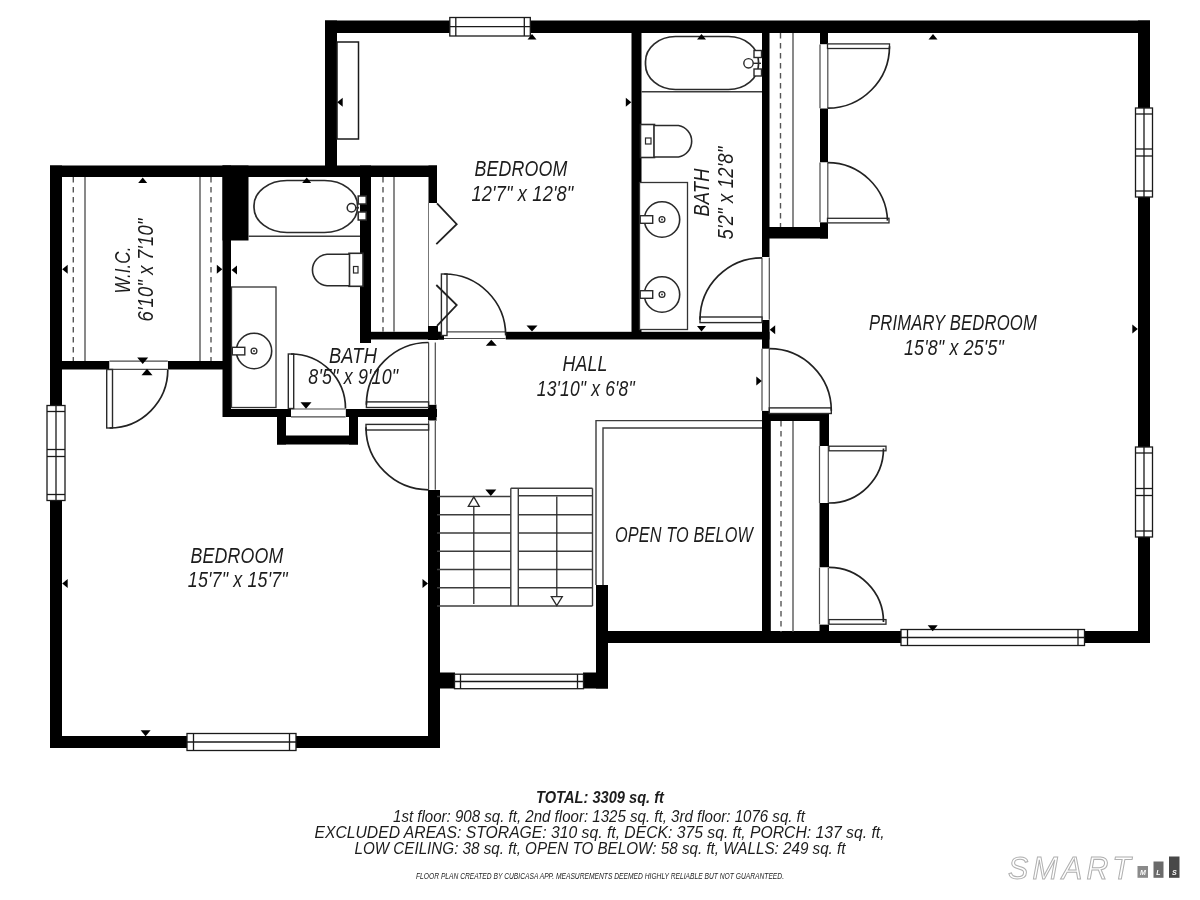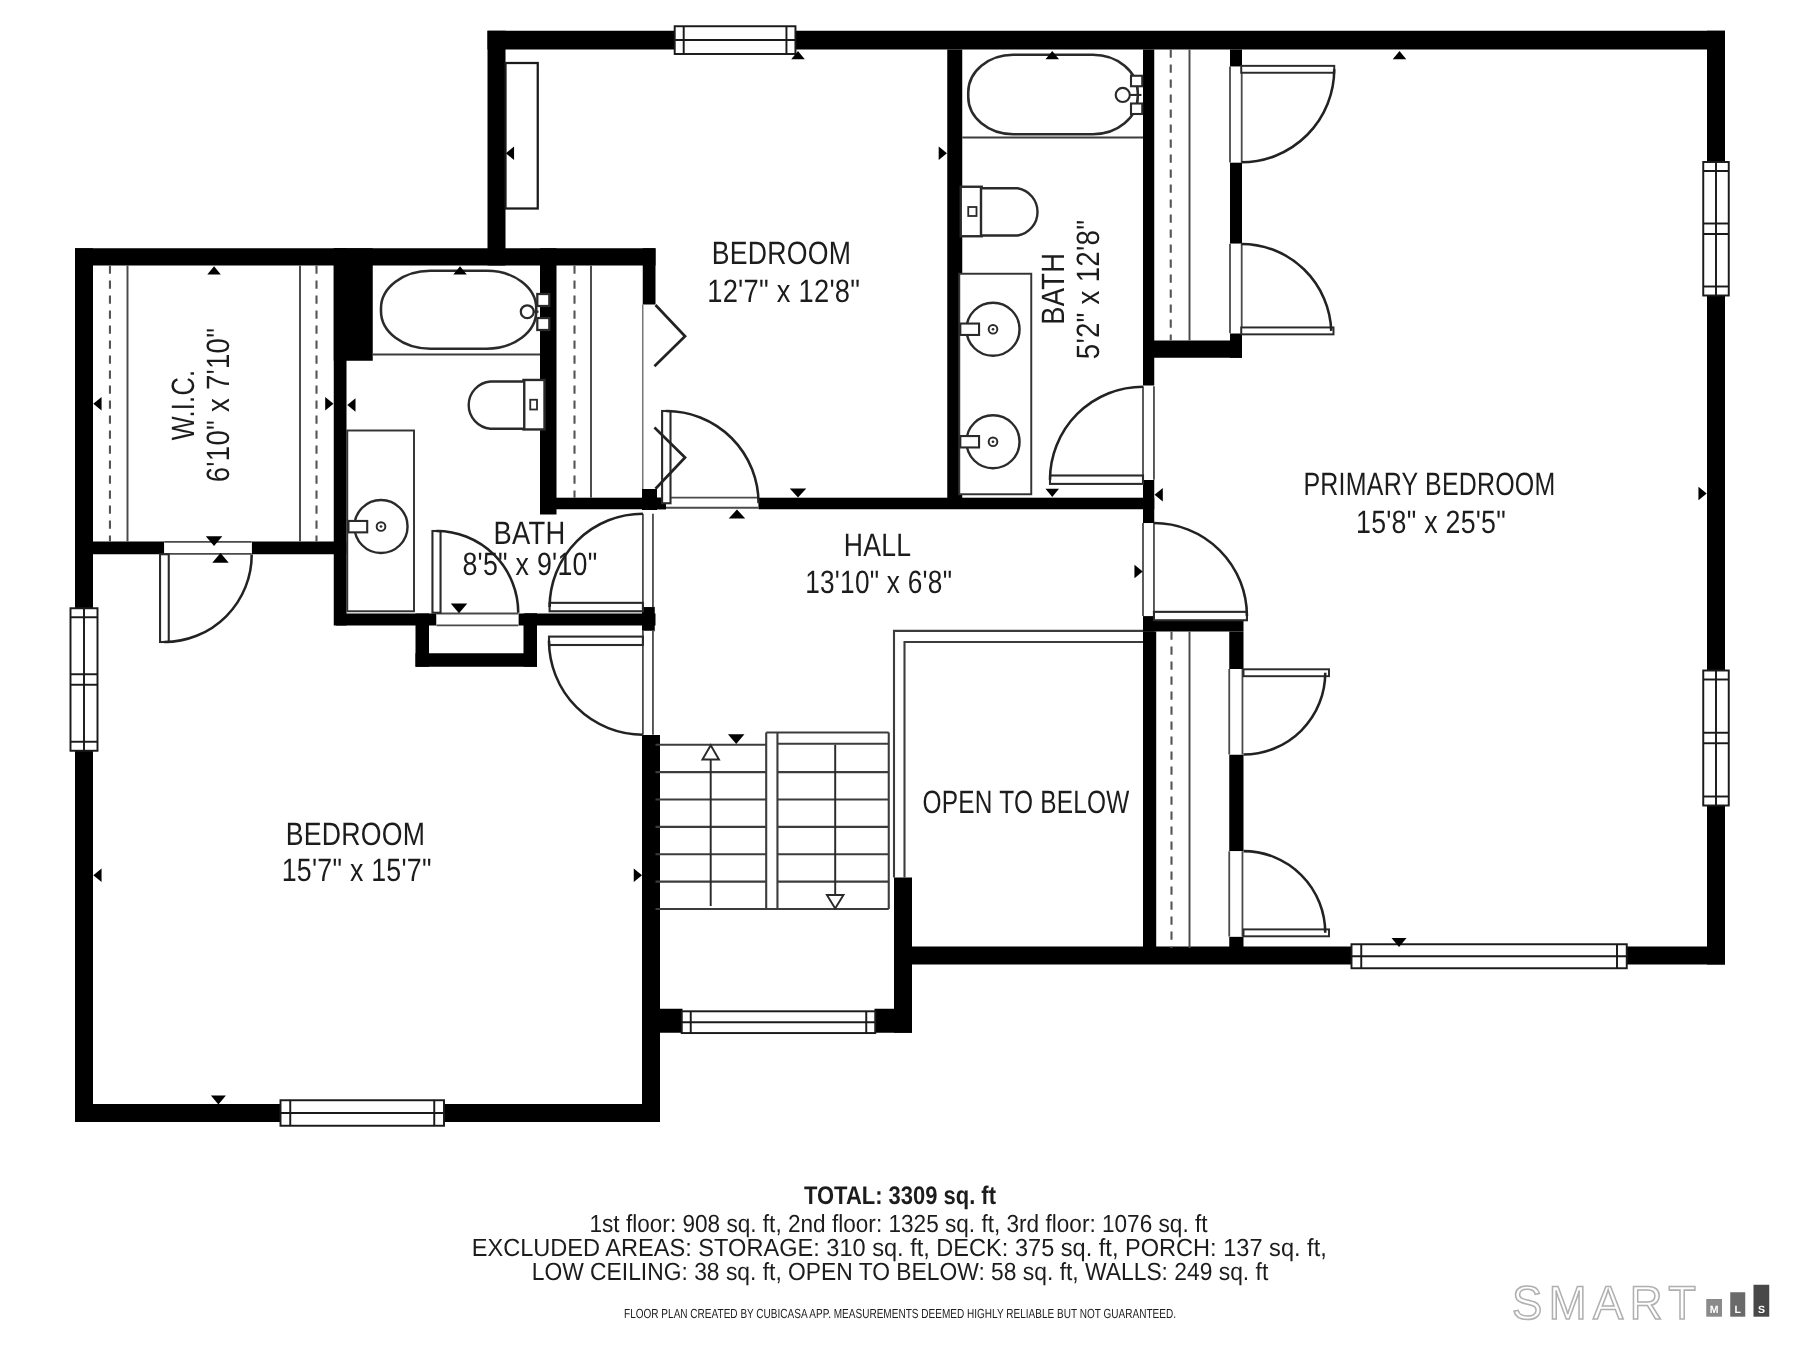--- a/index.html
+++ b/index.html
@@ -1,16 +1,16 @@
 <!DOCTYPE html>
 <html><head>
 <meta charset="utf-8">
 <style>
   html,body{margin:0;padding:0;background:#ffffff;}
-  .page{width:1058px;height:900px;position:relative;font-family:"Liberation Sans",sans-serif;}
+  .page{width:1058px;height:900px;position:relative;font-family:"Liberation Sans",sans-serif;font-style:italic;}
   svg{position:absolute;left:0;top:0;}
   text{fill:#1c1c1c;}
 </style>
 </head>
 <body>
 <div class="page">
 <svg width="1200" height="900" viewBox="0 0 1200 900">
 
 <rect x="0" y="0" width="1200" height="900" fill="#ffffff"></rect>
 

